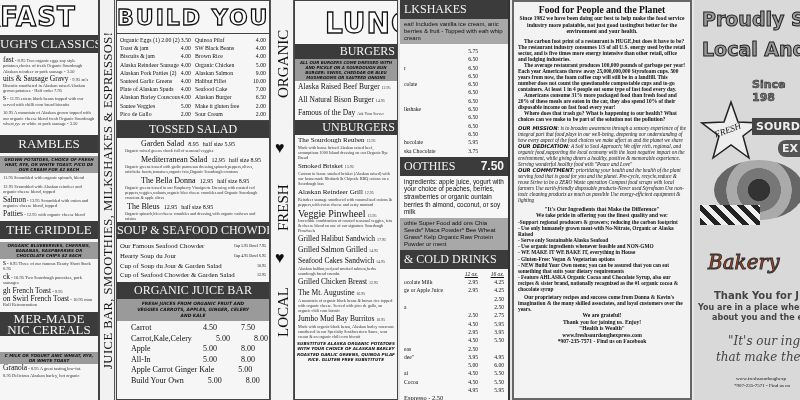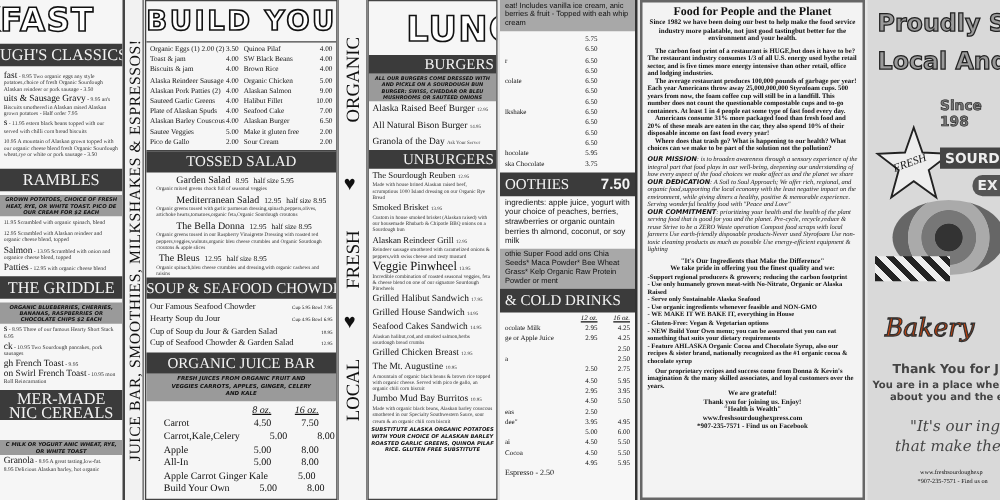--- a/index.html
+++ b/index.html
@@ -217,27 +217,20 @@
       </div>
     <div class="row">
         <span>Cup of Seafood Chowder &amp; Garden Salad</span>
         <span class="p">12.95</span>
       </div>
   </div>
   <div class="band sec">ORGANIC JUICE BAR</div>
   <div class="subband" style="font-size:4.4px;line-height:6px;padding:2px 20px">FRESH JUICES FROM ORGANIC FRUIT AND VEGGIES CARROTS, APPLES, GINGER, CELERY AND KALE</div>
   <div class="juice-table">
     <div class="row">
-        <span></span>
-        <span style="display:flex">
-          <span class="c" style="text-decoration:underline;font-style:italic">8 oz.</span>
-          <span class="c" style="text-decoration:underline;font-style:italic">16 oz.</span>
-        </span>
-      </div>
-    <div class="row">
         <span>Carrot</span>
         <span style="display:flex">
           <span class="c">4.50</span>
           <span class="c">7.50</span>
         </span>
       </div>
     <div class="row">
         <span>Carrot,Kale,Celery</span>
         <span style="display:flex">
           <span class="c">5.00</span>
@@ -283,36 +276,37 @@
   <div style="position:absolute;left:4px;top:250px;font-size:16px;line-height:16px">♥</div>
   <div class="vert" style="left:4px;top:275px;height:75px;width:18px;font-size:15px">LOCAL</div>
 </div>
 
 <div class="panel" id="p3">
   <div class="outline-title title">LUNC</div>
   <div class="band">BURGERS</div>
   <div class="subband" style="font-size:4px;line-height:5px;padding:1px">ALL OUR BURGERS COME DRESSED WITH AND PICKLE ON A SOURDOUGH BUN BURGER: SWISS, CHEDDAR OR BLEU MUSHROOMS OR SAUTEED ONIONS</div>
   <div class="lunch-item"><span>Alaska Raised Beef Burger</span> <span class="pr">12.95</span></div>
   <div class="lunch-item"><span>All Natural Bison Burger</span> <span class="pr">14.95</span></div>
-  <div class="lunch-item"><span>Granola of the Day</span> <span class="pr">Ask Your Server</span></div>
+  <div class="lunch-item"><span>Famous of the Day</span> <span class="pr">Ask Your Server</span></div>
   <div class="band">UNBURGERS</div>
   <div class="lunch-item" style="white-space:normal;line-height:5px"><span style="font-size:7px;line-height:9px">The Sourdough Reuben</span> <span class="pr">12.95</span><div class="tiny">Made with house brined Alaskan raised beef, scrumptious 1000 Island dressing on our Organic Rye Bread</div></div>
   <div class="lunch-item" style="white-space:normal;line-height:5px"><span style="font-size:7px;line-height:9px">Smoked Brisket</span> <span class="pr">13.95</span><div class="tiny">Custom in house smoked brisket (Alaskan raised) with our housemade Rhubarb &amp; Chipotle BBQ onions on a Sourdough bun</div></div>
   <div class="lunch-item" style="white-space:normal;line-height:5px"><span style="font-size:7px;line-height:9px">Alaskan Reindeer Grill</span> <span class="pr">12.95</span><div class="tiny">Reindeer sausage smothered with caramelized onions &amp; peppers,with swiss cheese and zesty mustard</div></div>
   <div class="lunch-item" style="white-space:normal;line-height:5px"><span style="font-size:10px;line-height:9px">Veggie Pinwheel</span> <span class="pr">13.95</span><div class="tiny">Incredible combination of roasted seasonal veggies, feta &amp; cheese blend on one of our signature Sourdough Pinwheels</div></div>
   <div class="lunch-item" style="line-height:8px"><span>Grilled Halibut Sandwich</span> <span class="pr">17.95</span></div>
-  <div class="lunch-item" style="line-height:8px"><span>Grilled House Sandwich</span> <span class="pr">14.95</span></div>
+  <div class="lunch-item" style="line-height:8px"><span>Grilled Salmon Grilled</span> <span class="pr">14.95</span></div>
   <div class="lunch-item" style="line-height:8px;white-space:normal"><span>Seafood Cakes Sandwich</span> <span class="pr">14.95</span><div class="tiny">Alaskan halibut,cod,and smoked salmon,herbs sourdough bread crumbs</div></div>
   <div class="lunch-item" style="line-height:8px"><span>Grilled Chicken Breast</span> <span class="pr">12.95</span></div>
   <div class="lunch-item" style="line-height:8px;white-space:normal"><span>The Mt. Augustine</span> <span class="pr">10.95</span><div class="tiny">A mountain of organic black beans &amp; brown rice topped with organic cheese. Served with pico de gallo, an organic chili corn biscuit</div></div>
   <div class="lunch-item" style="line-height:8px;white-space:normal"><span>Jumbo Mud Bay Burritos</span> <span class="pr">10.95</span><div class="tiny">Made with organic black beans, Alaskan barley couscous smothered in our Specialty Southwestern Sauce, sour cream &amp; an organic chili corn biscuit</div></div>
   <div style="font-family:'DejaVu Sans',sans-serif;font-weight:bold;font-style:italic;font-size:4.2px;line-height:5.4px;text-align:center;padding:1px">SUBSTITUTE ALASKA ORGANIC POTATOES WITH YOUR CHOICE OF ALASKAN BARLEY ROASTED GARLIC GREENS, QUINOA PILAF RICE. GLUTEN FREE SUBSTITUTE</div>
 </div>
 
 <div class="panel" id="p4">
+  <div class="band">LKSHAKES</div>
   <div class="graytxt">eat! Includes vanilla ice cream, anic berries &amp; fruit - Topped with eah whip cream</div>
   <div style="padding-top:3px">
     <div class="dr">
         <span class="n"></span>
         <span class="a">5.75</span>
         <span class="b"></span>
       </div>
     <div class="dr">
         <span class="n"></span>
         <span class="a">6.50</span>

